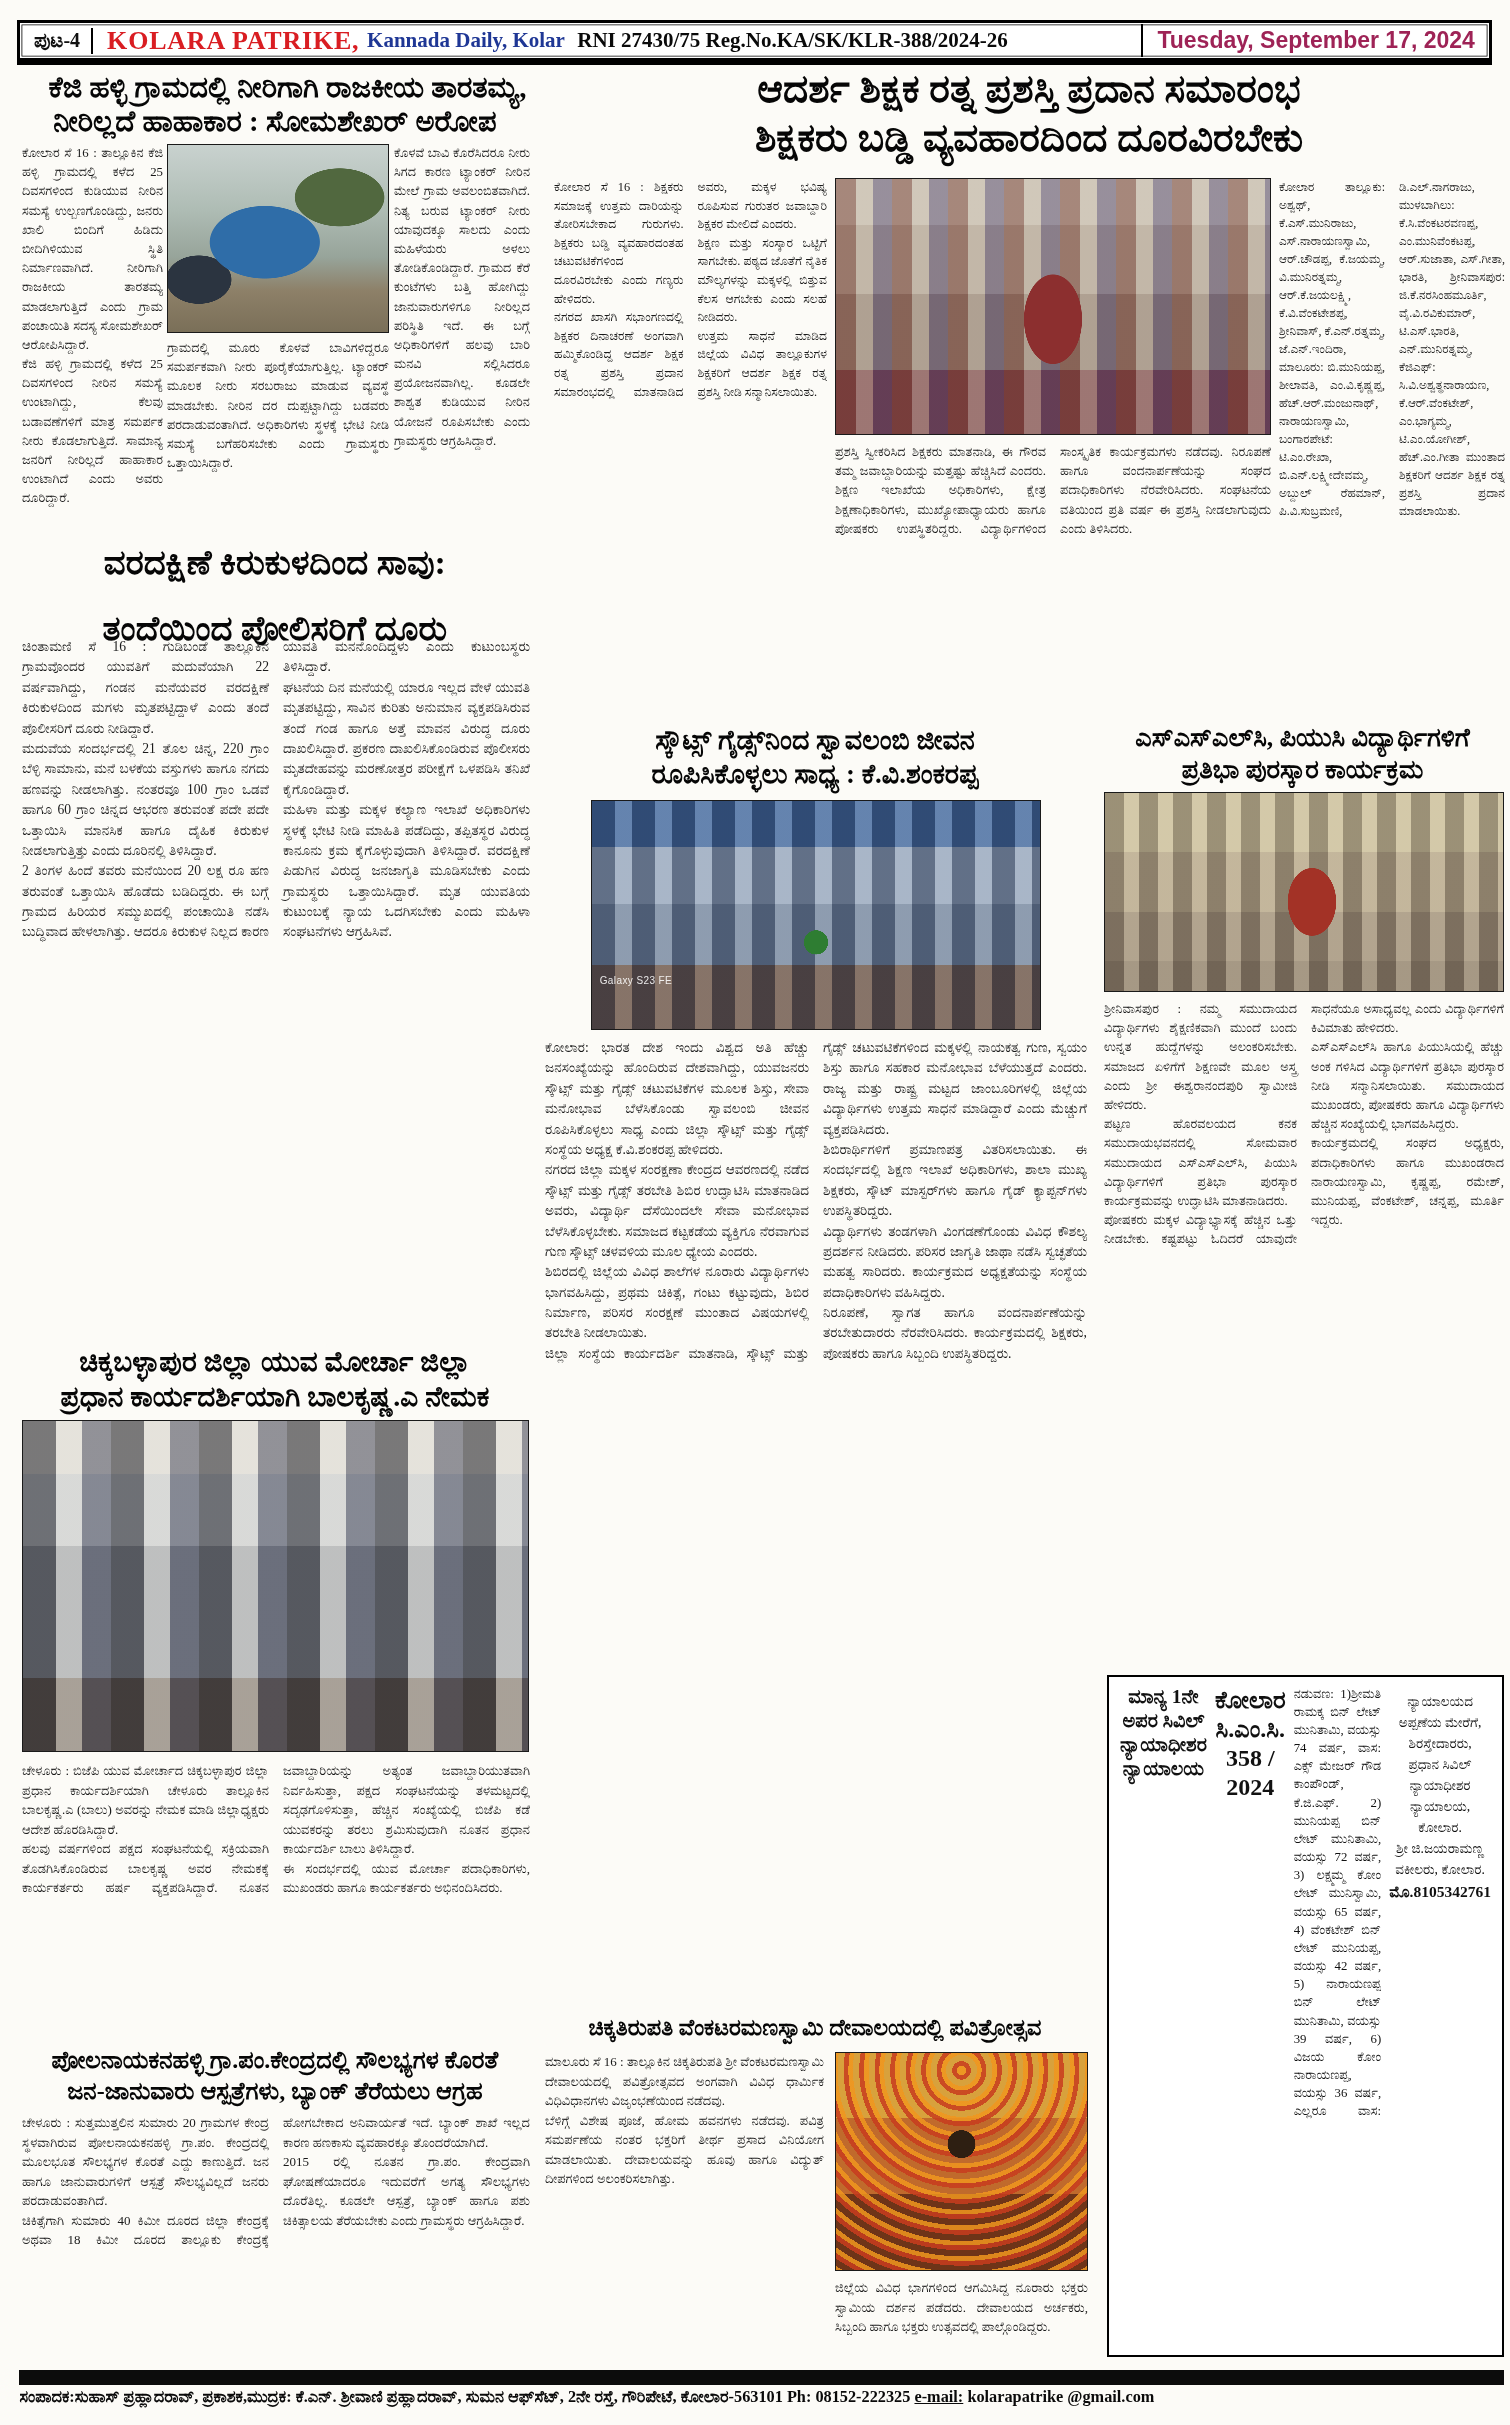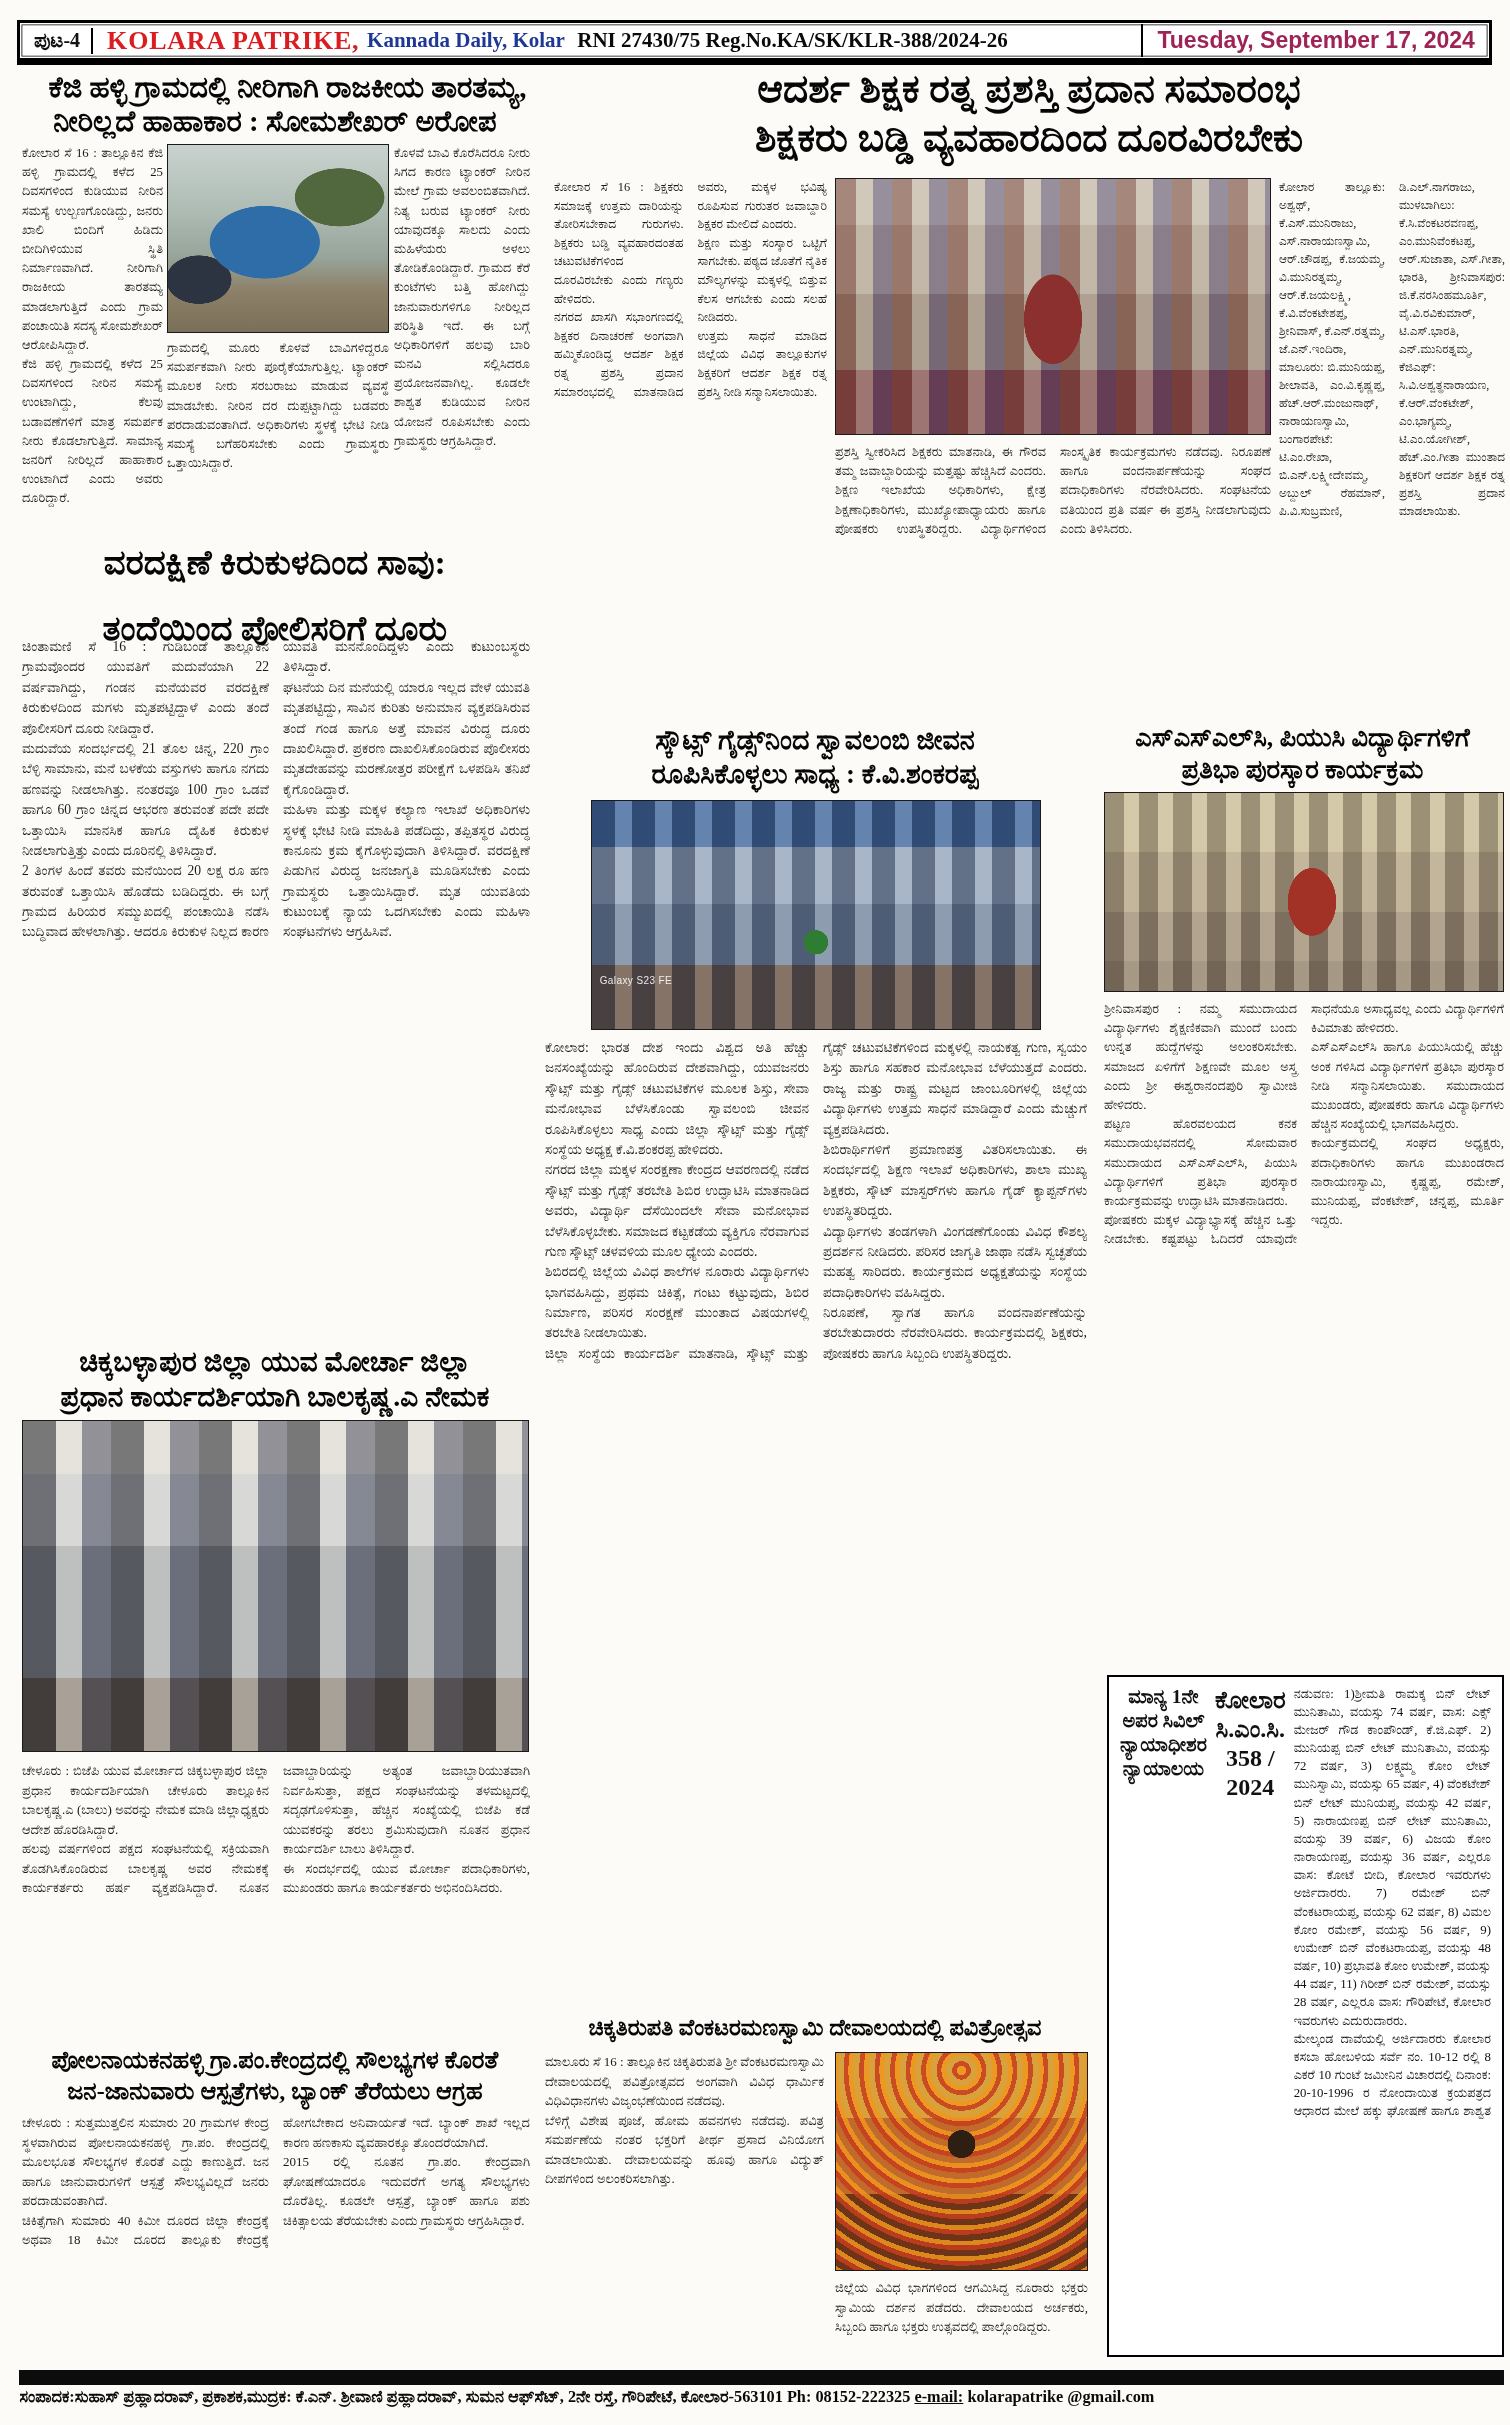--- a/index.html
+++ b/index.html
@@ -139,20 +139,26 @@
   <div class="abs body-text" style="left:545px;top:2052px;width:279px;height:315px;font-size:13px;">ಮಾಲೂರು ಸೆ 16 : ತಾಲ್ಲೂಕಿನ ಚಿಕ್ಕತಿರುಪತಿ ಶ್ರೀ ವೆಂಕಟರಮಣಸ್ವಾಮಿ ದೇವಾಲಯದಲ್ಲಿ ಪವಿತ್ರೋತ್ಸವದ ಅಂಗವಾಗಿ ವಿವಿಧ ಧಾರ್ಮಿಕ ವಿಧಿವಿಧಾನಗಳು ವಿಜೃಂಭಣೆಯಿಂದ ನಡೆದವು.
 ಬೆಳಿಗ್ಗೆ ವಿಶೇಷ ಪೂಜೆ, ಹೋಮ ಹವನಗಳು ನಡೆದವು. ಪವಿತ್ರ ಸಮರ್ಪಣೆಯ ನಂತರ ಭಕ್ತರಿಗೆ ತೀರ್ಥ ಪ್ರಸಾದ ವಿನಿಯೋಗ ಮಾಡಲಾಯಿತು. ದೇವಾಲಯವನ್ನು ಹೂವು ಹಾಗೂ ವಿದ್ಯುತ್ ದೀಪಗಳಿಂದ ಅಲಂಕರಿಸಲಾಗಿತ್ತು.</div>
   <div class="abs photo" id="photo-temple" style="left:835px;top:2052px;width:253px;height:219px;"></div>
   <div class="abs body-text" style="left:835px;top:2278px;width:253px;height:88px;font-size:13px;">ಜಿಲ್ಲೆಯ ವಿವಿಧ ಭಾಗಗಳಿಂದ ಆಗಮಿಸಿದ್ದ ನೂರಾರು ಭಕ್ತರು ಸ್ವಾಮಿಯ ದರ್ಶನ ಪಡೆದರು. ದೇವಾಲಯದ ಅರ್ಚಕರು, ಸಿಬ್ಬಂದಿ ಹಾಗೂ ಭಕ್ತರು ಉತ್ಸವದಲ್ಲಿ ಪಾಲ್ಗೊಂಡಿದ್ದರು.</div>
 
   <div class="abs notice" style="left:1107px;top:1675px;width:397px;height:682px;">
     <div class="notice-t1">ಮಾನ್ಯ 1ನೇ ಅಪರ ಸಿವಿಲ್ ನ್ಯಾಯಾಧೀಶರ ನ್ಯಾಯಾಲಯ</div>
     <div class="notice-t2">ಕೋಲಾರ ಸಿ.ಎಂ.ಸಿ. 358 / 2024</div>
     <div class="notice-body">ನಡುವಣ: 1)ಶ್ರೀಮತಿ ರಾಮಕ್ಕ ಬಿನ್ ಲೇಟ್ ಮುನಿತಾಮಿ, ವಯಸ್ಸು 74 ವರ್ಷ, ವಾಸ: ಎಕ್ಸ್ ಮೇಜರ್ ಗೌಡ ಕಾಂಪೌಂಡ್, ಕೆ.ಜಿ.ಎಫ್. 2) ಮುನಿಯಪ್ಪ ಬಿನ್ ಲೇಟ್ ಮುನಿತಾಮಿ, ವಯಸ್ಸು 72 ವರ್ಷ, 3) ಲಕ್ಷ್ಮಮ್ಮ ಕೋಂ ಲೇಟ್ ಮುನಿಸ್ವಾಮಿ, ವಯಸ್ಸು 65 ವರ್ಷ, 4) ವೆಂಕಟೇಶ್ ಬಿನ್ ಲೇಟ್ ಮುನಿಯಪ್ಪ, ವಯಸ್ಸು 42 ವರ್ಷ, 5) ನಾರಾಯಣಪ್ಪ ಬಿನ್ ಲೇಟ್ ಮುನಿತಾಮಿ, ವಯಸ್ಸು 39 ವರ್ಷ, 6) ವಿಜಯ ಕೋಂ ನಾರಾಯಣಪ್ಪ, ವಯಸ್ಸು 36 ವರ್ಷ, ಎಲ್ಲರೂ ವಾಸ: ಕೋಟೆ ಬೀದಿ, ಕೋಲಾರ ಇವರುಗಳು ಅರ್ಜಿದಾರರು. 7) ರಮೇಶ್ ಬಿನ್ ವೆಂಕಟರಾಯಪ್ಪ, ವಯಸ್ಸು 62 ವರ್ಷ, 8) ವಿಮಲ ಕೋಂ ರಮೇಶ್, ವಯಸ್ಸು 56 ವರ್ಷ, 9) ಉಮೇಶ್ ಬಿನ್ ವೆಂಕಟರಾಯಪ್ಪ, ವಯಸ್ಸು 48 ವರ್ಷ, 10) ಪ್ರಭಾವತಿ ಕೋಂ ಉಮೇಶ್, ವಯಸ್ಸು 44 ವರ್ಷ, 11) ಗಿರೀಶ್ ಬಿನ್ ರಮೇಶ್, ವಯಸ್ಸು 28 ವರ್ಷ, ಎಲ್ಲರೂ ವಾಸ: ಗೌರಿಪೇಟೆ, ಕೋಲಾರ ಇವರುಗಳು ಎದುರುದಾರರು.
 ಮೇಲ್ಕಂಡ ದಾವೆಯಲ್ಲಿ ಅರ್ಜಿದಾರರು ಕೋಲಾರ ಕಸಬಾ ಹೋಬಳಿಯ ಸರ್ವೆ ನಂ. 10-12 ರಲ್ಲಿ 8 ಎಕರೆ 10 ಗುಂಟೆ ಜಮೀನಿನ ವಿಚಾರದಲ್ಲಿ ದಿನಾಂಕ: 20-10-1996 ರ ನೋಂದಾಯಿತ ಕ್ರಯಪತ್ರದ ಆಧಾರದ ಮೇಲೆ ಹಕ್ಕು ಘೋಷಣೆ ಹಾಗೂ ಶಾಶ್ವತ ನಿರ್ಬಂಧಕಾಜ್ಞೆ ಕೋರಿ ದಾವೆ ಹೂಡಿರುತ್ತಾರೆ. ಸದರಿ ದಾವೆಯ ವಿಚಾರಣೆಯನ್ನು ಈ ನ್ಯಾಯಾಲಯವು ಓ.ಎಸ್.ನಂ. 358/2024 ರಲ್ಲಿ ಕೈಗೆತ್ತಿಕೊಂಡಿದ್ದು, ಎದುರುದಾರರು ದಿನಾಂಕ 10-12-2024 ರಂದು ಬೆಳಿಗ್ಗೆ 11 ಗಂಟೆಗೆ ಖುದ್ದಾಗಿ ಅಥವಾ ವಕೀಲರ ಮುಖಾಂತರ ನ್ಯಾಯಾಲಯದ ಮುಂದೆ ಹಾಜರಾಗಬೇಕು. ತಪ್ಪಿದಲ್ಲಿ ನಿಮ್ಮ ಗೈರುಹಾಜರಿಯಲ್ಲಿಯೇ ದಾವೆಯು ಇತ್ಯರ್ಥಗೊಳ್ಳುವುದು ಎಂದು ಈ ಮೂಲಕ ತಿಳಿಯಪಡಿಸಲಾಗಿದೆ. ಈ ದಿನ ನ್ಯಾಯಾಲಯದ ಮೊಹರು ಮತ್ತು ಸಹಿಯೊಂದಿಗೆ ಹೊರಡಿಸಲಾಗಿದೆ.</div>
+    <div class="notice-sign">
+      <div>ನ್ಯಾಯಾಲಯದ ಅಪ್ಪಣೆಯ ಮೇರೆಗೆ, ಶಿರಸ್ತೇದಾರರು,</div>
+      <div>ಪ್ರಧಾನ ಸಿವಿಲ್ ನ್ಯಾಯಾಧೀಶರ ನ್ಯಾಯಾಲಯ, ಕೋಲಾರ.</div>
+      <div>ಶ್ರೀ ಜಿ.ಜಯರಾಮಣ್ಣ ವಕೀಲರು, ಕೋಲಾರ.</div>
+      <div class="ph">ಮೊ.8105342761</div>
+    </div>
   </div>
 
   <div class="abs footer-rule"></div>
   <div class="abs footer-text">
     <span>ಸಂಪಾದಕ:ಸುಹಾಸ್ ಪ್ರಹ್ಲಾದರಾವ್, ಪ್ರಕಾಶಕ,ಮುದ್ರಕ: ಕೆ.ಎನ್. ಶ್ರೀವಾಣಿ ಪ್ರಹ್ಲಾದರಾವ್, ಸುಮನ ಆಫ್‌ಸೆಟ್, 2ನೇ ರಸ್ತೆ, ಗೌರಿಪೇಟೆ, ಕೋಲಾರ-563101  Ph: 08152-222325 </span>
     <span class="email-label">e-mail:</span>
     <span> kolarapatrike @gmail.com</span>
   </div>
 
 </div>

